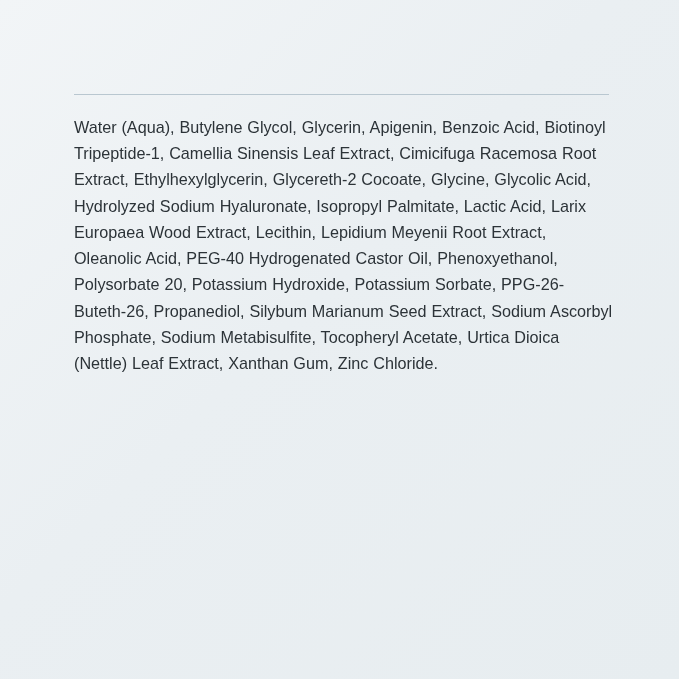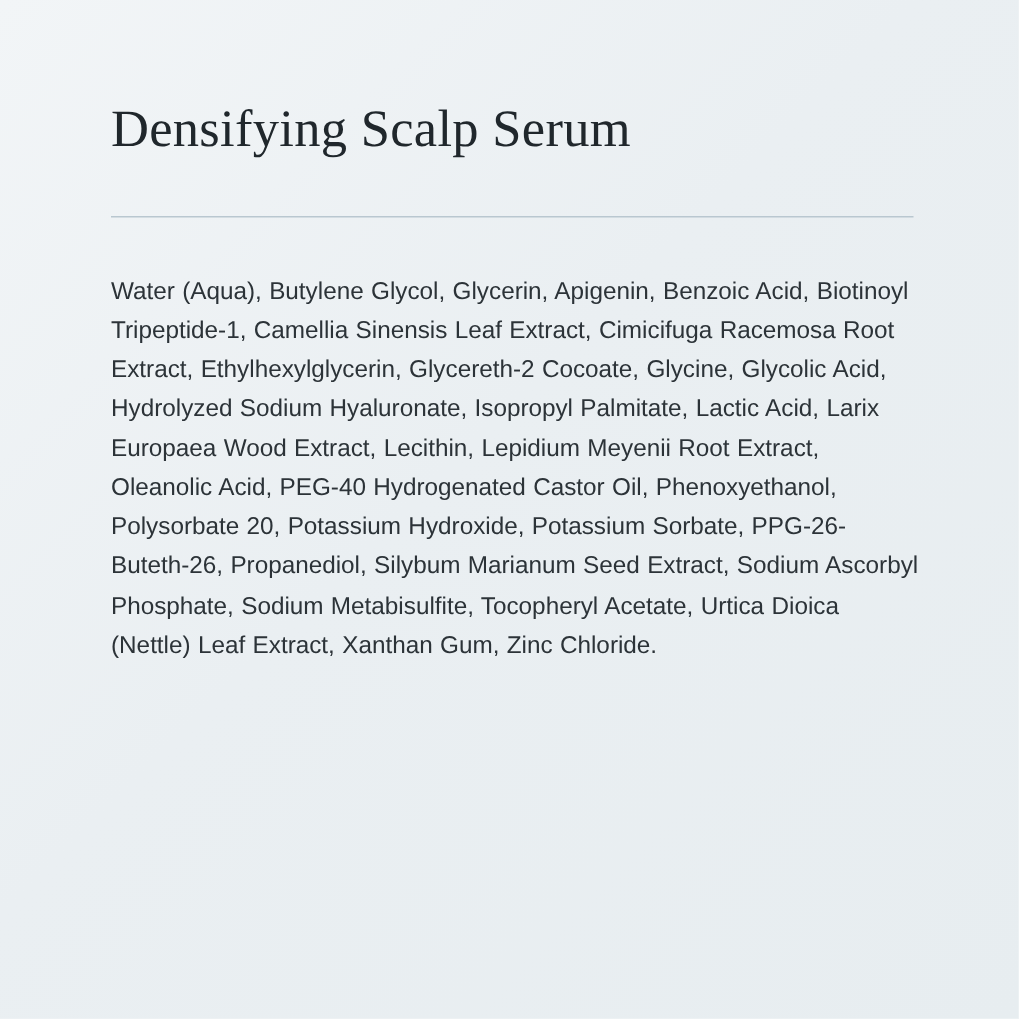--- a/index.html
+++ b/index.html
@@ -45,31 +45,30 @@
   }
   .section-label {
     margin-top: 36px;
     font-size: 11.5px;
     letter-spacing: 1.6px;
     font-weight: 700;
     color: #2b3238;
     text-transform: uppercase;
   }
   .ingredients {
-    margin-top: 36px;
+    margin-top: 19px;
     font-size: 16.2px;
     line-height: 1.62;
     color: #2c3338;
     width: 540px;
     text-align: left;
     word-spacing: 0.4px;
   }
 </style>
 </head>
 <body>
 
 <div class="page">
   <div class="content">
-    <h1 class="title">Densifying Scalp Serum</h1>
     <div class="divider"></div>
     <p class="ingredients">Water (Aqua), Butylene Glycol, Glycerin, Apigenin, Benzoic Acid, Biotinoyl Tripeptide-1, Camellia Sinensis Leaf Extract, Cimicifuga Racemosa Root Extract, Ethylhexylglycerin, Glycereth-2 Cocoate, Glycine, Glycolic Acid, Hydrolyzed Sodium Hyaluronate, Isopropyl Palmitate, Lactic Acid, Larix Europaea Wood Extract, Lecithin, Lepidium Meyenii Root Extract, Oleanolic Acid, PEG-40 Hydrogenated Castor Oil, Phenoxyethanol, Polysorbate 20, Potassium Hydroxide, Potassium Sorbate, PPG-26-Buteth-26, Propanediol, Silybum Marianum Seed Extract, Sodium Ascorbyl Phosphate, Sodium Metabisulfite, Tocopheryl Acetate, Urtica Dioica (Nettle) Leaf Extract, Xanthan Gum, Zinc Chloride.</p>
   </div>
 </div>
 
 </body></html>

